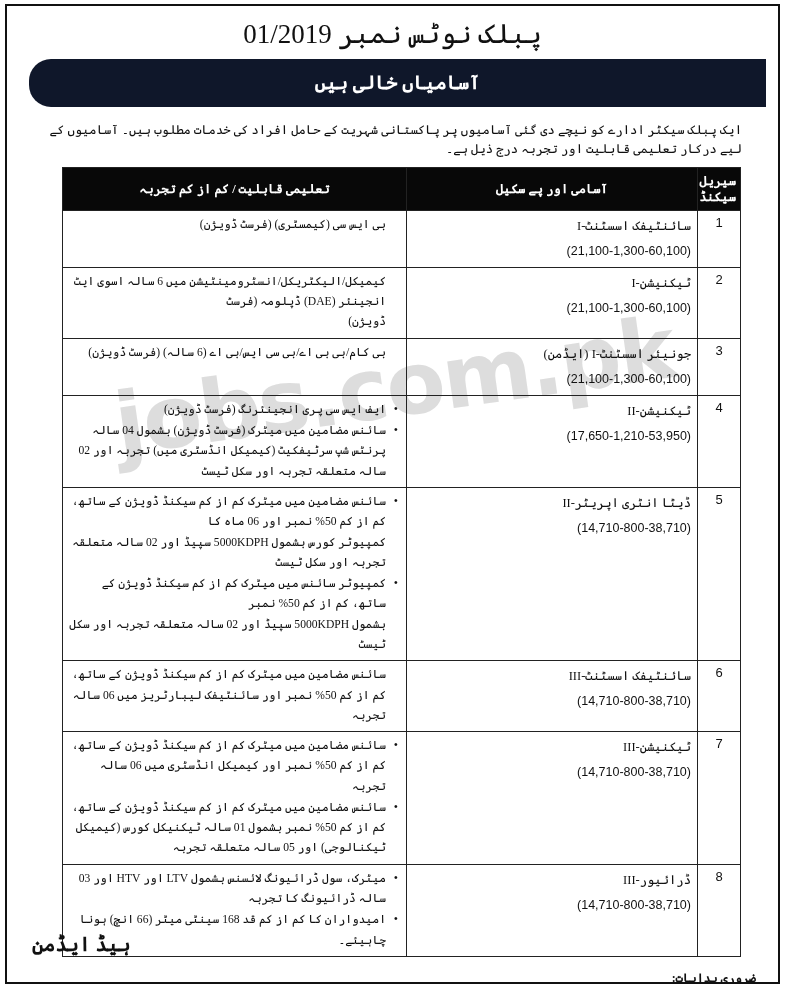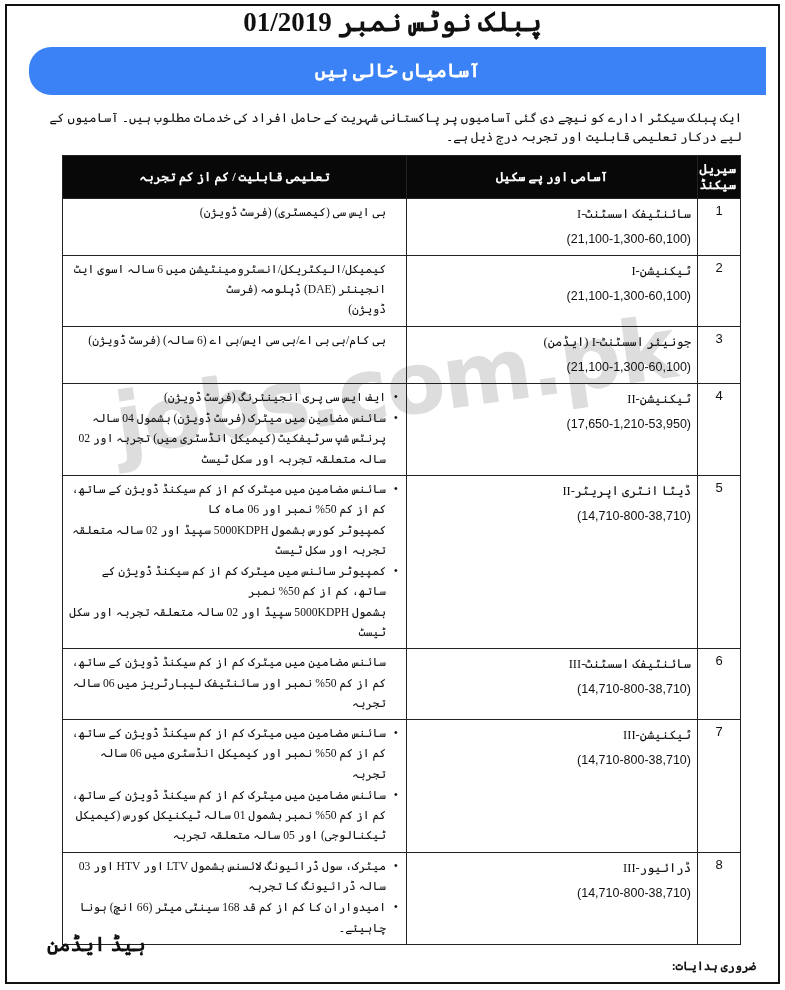--- a/index.html
+++ b/index.html
@@ -49,32 +49,33 @@
     white-space: nowrap;
     direction: ltr;
   }
 
   
   #title {
     position: relative;
     z-index: 10;
     text-align: center;
     font-size: 27px;
-    font-weight: 700;
+    font-weight: 400;
+    padding-top: 12px;
     padding-bottom: 6px;
     direction: rtl;
     letter-spacing: 0px;
   }
 
   
   #banner {
     position: relative;
     z-index: 10;
     margin: 3px 12px 0 22px;
-    background: #3b82f6;
+    background: #0f172a;
     color: #ffffff;
     height: 48px;
     line-height: 48px;
     text-align: center;
     font-size: 19px;
     font-weight: 700;
     border-top-left-radius: 22px;
     border-bottom-left-radius: 22px;
     direction: rtl;
   }
@@ -177,21 +178,21 @@
     font-size: 12px;
     font-weight: 700;
     margin-bottom: 7px;
   }
 
   
   #signature {
     position: absolute;
     z-index: 11;
     right: auto;
-    left: 40px;
+    left: 25px;
     bottom: 26px;
     font-size: 20px;
     font-weight: 700;
     direction: rtl;
   }
 </style>
 </head>
 <body>
 
 <div id="page">

